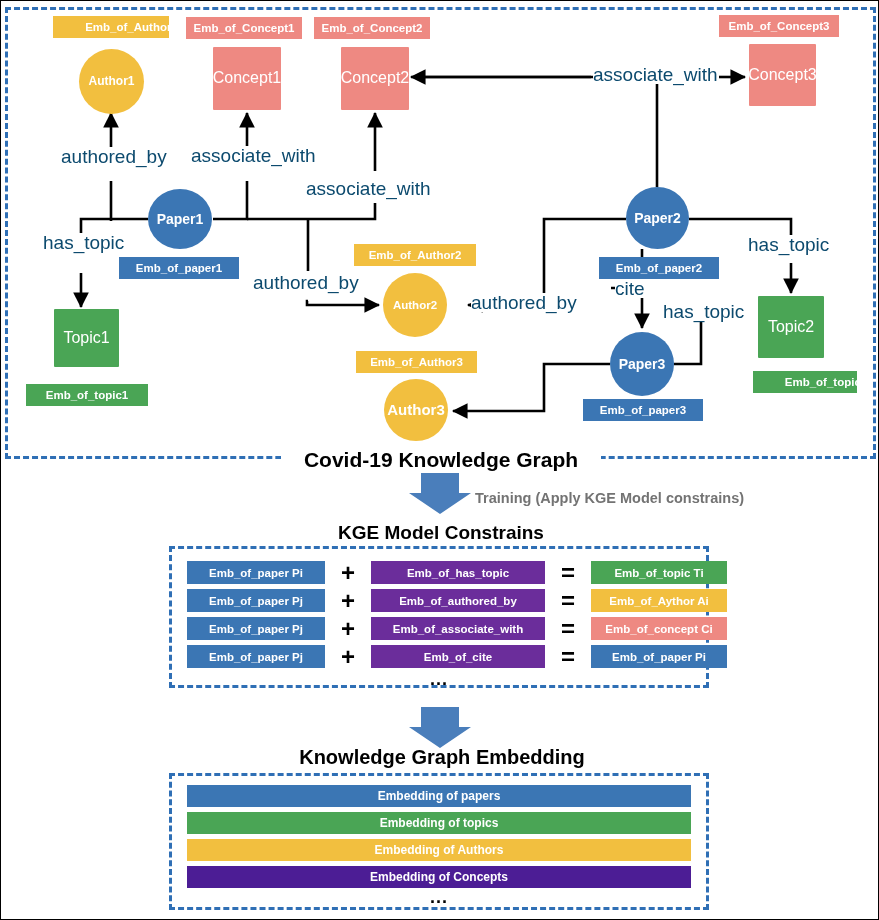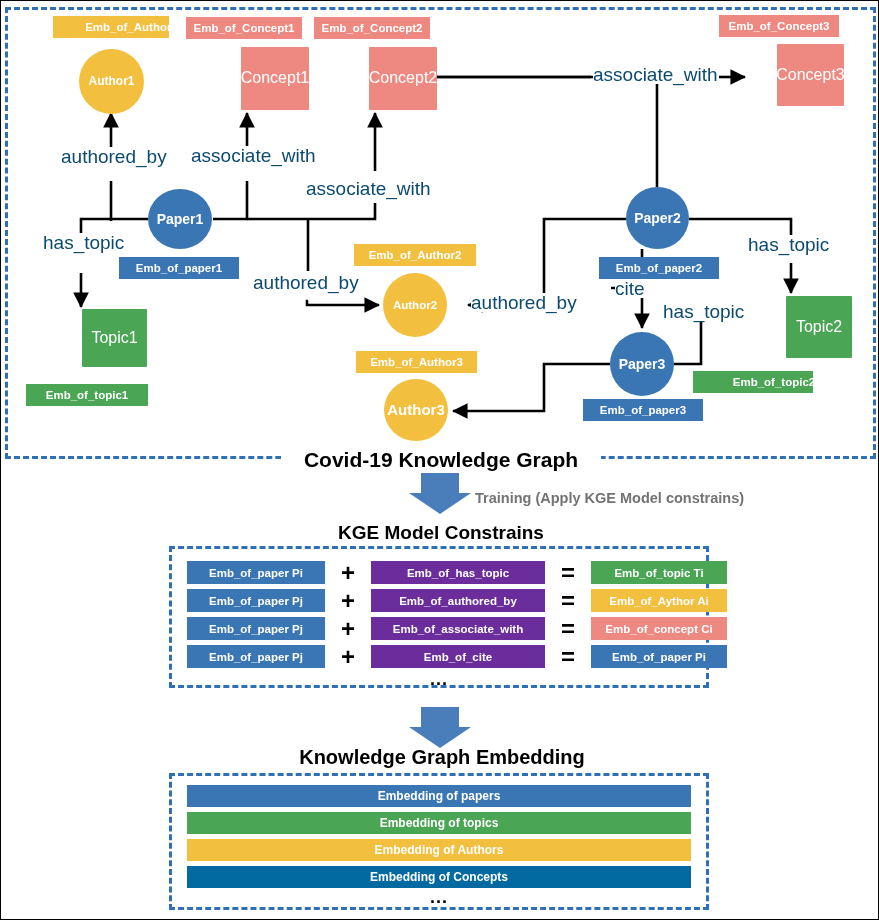--- a/index.html
+++ b/index.html
@@ -38,21 +38,21 @@
     position: absolute;
     display: flex;
     align-items: center;
     justify-content: center;
     color: #ffffff;
     text-align: center;
     line-height: 1.05;
     z-index: 5;
   }
   .node.circle { border-radius: 50%; font-weight: bold; }
-  .node.rect { border-radius: 1px; margin-left: 28px; }
+  .node.rect { border-radius: 1px; }
 
   .n-author { background: #f2bf3f; }
   .n-paper  { background: #3b76b4; }
   .n-topic  { background: #4aa555; }
   .n-concept{ background: #ee8982; }
 
   .emb-label {
     position: absolute;
     display: flex;
     align-items: center;
@@ -113,21 +113,21 @@
   
   .embar {
     position: absolute;
     left: 186px; width: 504px; height: 22px;
     display: flex; align-items: center; justify-content: center;
     color: #fff; font-size: 12px; font-weight: bold;
   }
   .b-paper  { background: #3b76b4; }
   .b-topic  { background: #4aa555; }
   .b-author { background: #f2bf3f; }
-  .b-concept{ background: #0369a1; }
+  .b-concept{ background: #4c1d95; }
 
   .ellipsis {
     position: absolute; color: #000; font-weight: bold;
     font-size: 18px; text-align: center; letter-spacing: 1px;
   }
 
   .big-arrow { position: absolute; z-index: 4; }
   .arrow-note {
     position: absolute; color: #737373; font-weight: bold;
     font-size: 14.5px; white-space: nowrap;
@@ -219,21 +219,21 @@
   <div class="emb-label e-author" style="left:355px; top:350px; width:121px; height:22px;">Emb_of_Author3</div>
   <div class="node circle n-author" style="left:383px; top:378px; width:64px; height:62px; font-size:15px;">Author3</div>
 
   <div class="node circle n-paper" style="left:625px; top:186px; width:63px; height:62px; font-size:14px;">Paper2</div>
   <div class="emb-label e-paper" style="left:598px; top:256px; width:120px; height:22px;">Emb_of_paper2</div>
 
   <div class="node circle n-paper" style="left:609px; top:331px; width:64px; height:64px; font-size:14px;">Paper3</div>
   <div class="emb-label e-paper" style="left:582px; top:398px; width:120px; height:22px;">Emb_of_paper3</div>
 
   <div class="node rect n-topic" style="left:757px; top:295px; width:66px; height:62px; font-size:16px;">Topic2</div>
-  <div class="emb-label e-topic" style="left:692px; top:370px; width:120px; height:22px;padding-left:42px;">Emb_of_topic2</div>
+  <div class="emb-label e-topic" style="left:752px; top:370px; width:104px; height:22px;padding-left:42px;">Emb_of_topic2</div>
 
   <svg class="big-arrow" style="left:406px; top:472px; width:66px; height:42px;" viewBox="0 0 66 42">
     <path d="M14,0 L52,0 L52,20 L64,20 L33,41 L2,20 L14,20 Z" fill="#4a7ebb"></path>
   </svg>
   <div class="arrow-note" style="left:474px; top:489px;">Training (Apply KGE Model constrains)</div>
 
   <div class="dashed-frame" style="left:168px; top:545px; width:540px; height:142px;"></div>
   <div class="frame-title" style="left:320px; top:521px; width:240px; font-size:19px;">KGE Model Constrains</div>
 
   <div class="constraint-row" style="left:186px; top:560px;">

